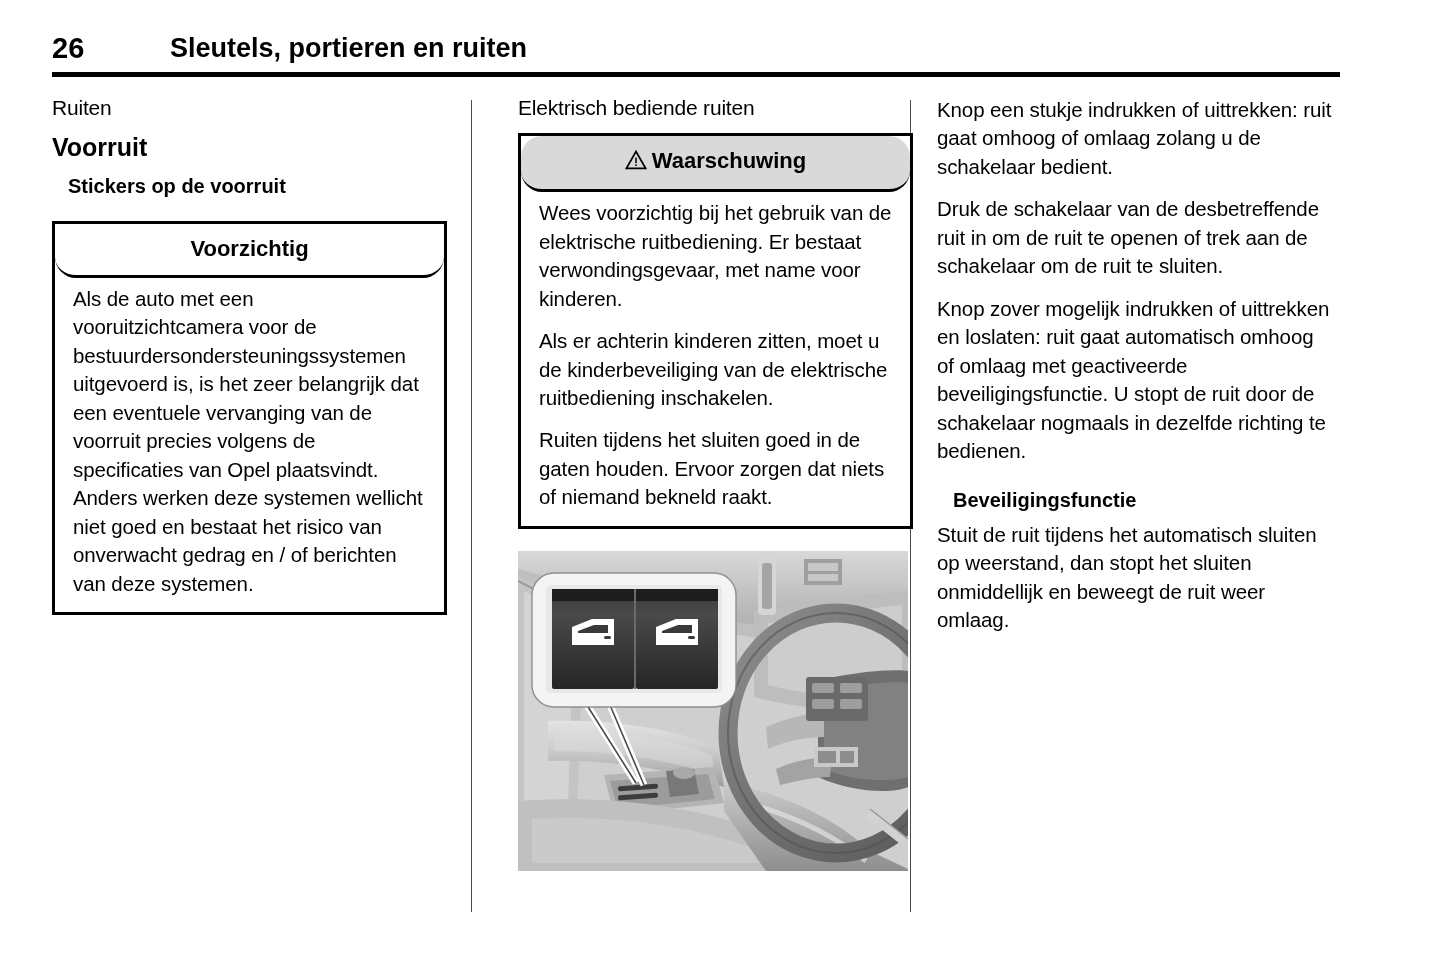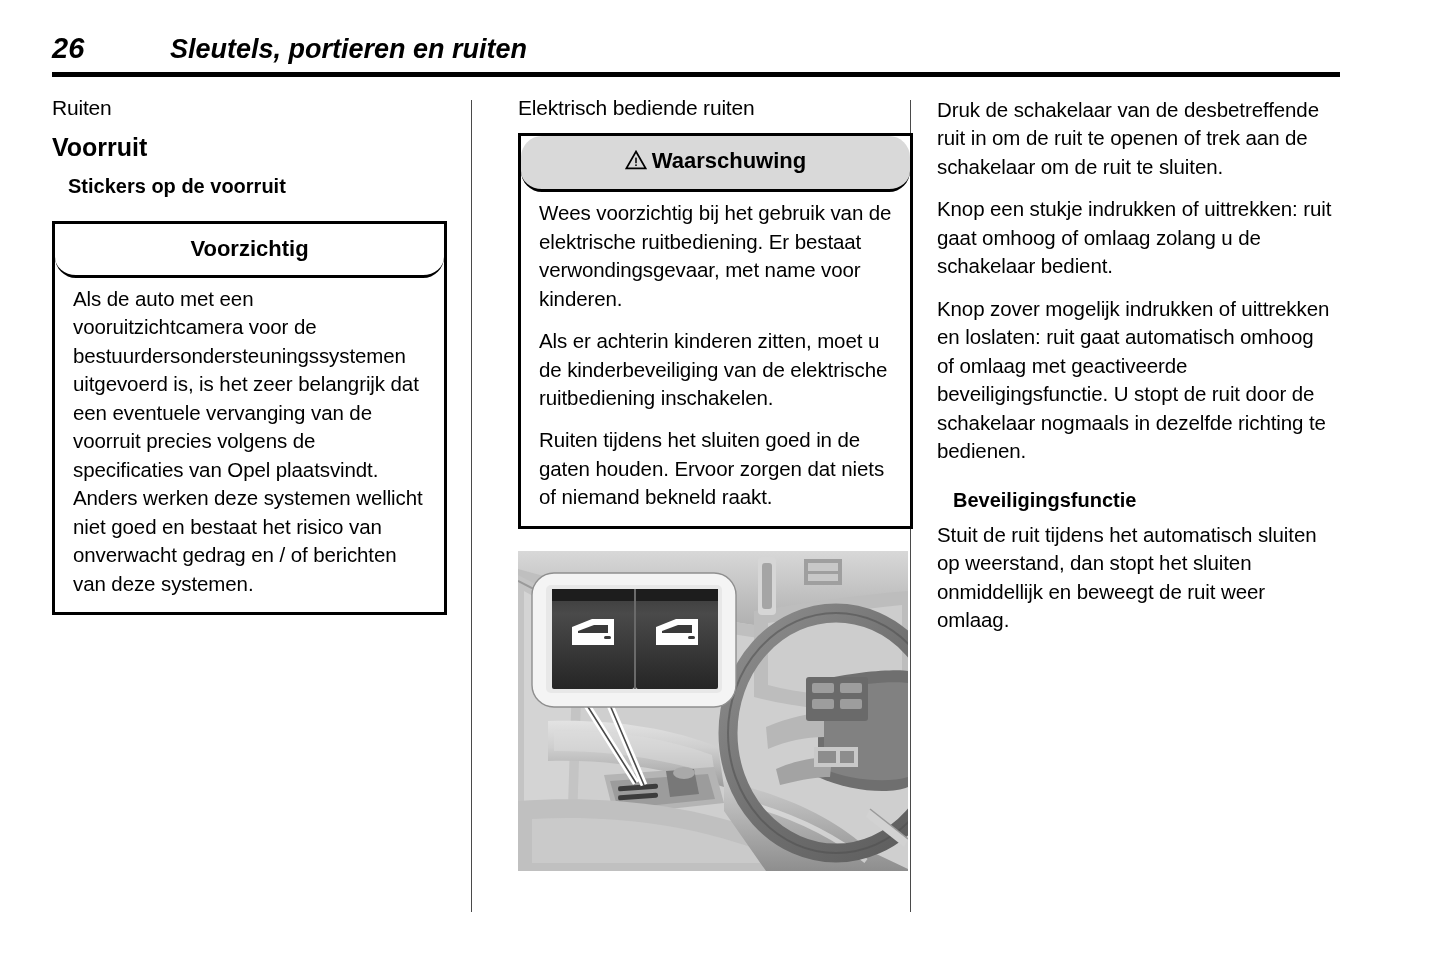--- a/index.html
+++ b/index.html
@@ -25,22 +25,21 @@
   
   .page-header {
     position: absolute;
     left: 52px;
     top: 32px;
     width: 1288px;
     height: 44px;
   }
   .header-row {
     display: flex;
-    align-items: flex-end;
-    font-style: italic;
+    align-items: center;
   }
   .page-number {
     font-size: 29px;
     font-weight: bold;
     letter-spacing: 0px;
     width: 118px;
     flex: 0 0 118px;
   }
   .chapter-title {
     font-size: 27px;
@@ -326,22 +325,22 @@
               <rect x="170" y="85" width="7" height="3" rx="1.5" fill="#3a3a3a"></rect>
             </g>
 
             <rect x="116" y="38" width="2" height="100" fill="#6a6a6a"></rect>
           </g>
         </svg>
       </div>
     </div>
 
     <div class="col col-3">
+      <p class="body-text">Knop een stukje indrukken of uittrekken: ruit gaat omhoog of omlaag zolang u de schakelaar bedient.</p>
       <p class="body-text">Druk de schakelaar van de desbetreffende ruit in om de ruit te openen of trek aan de schakelaar om de ruit te sluiten.</p>
-      <p class="body-text">Knop een stukje indrukken of uittrekken: ruit gaat omhoog of omlaag zolang u de schakelaar bedient.</p>
       <p class="body-text">Knop zover mogelijk indrukken of uittrekken en loslaten: ruit gaat automatisch omhoog of omlaag met geactiveerde beveiligingsfunctie. U stopt de ruit door de schakelaar nogmaals in dezelfde richting te bedienen.</p>
       <div class="spacer-sm"></div>
       <h3 class="subsub-title">Beveiligingsfunctie</h3>
       <p class="body-text">Stuit de ruit tijdens het automatisch sluiten op weerstand, dan stopt het sluiten onmiddellijk en beweegt de ruit weer omlaag.</p>
     </div>
 
   </div>
 </div>
 
 </body></html>

